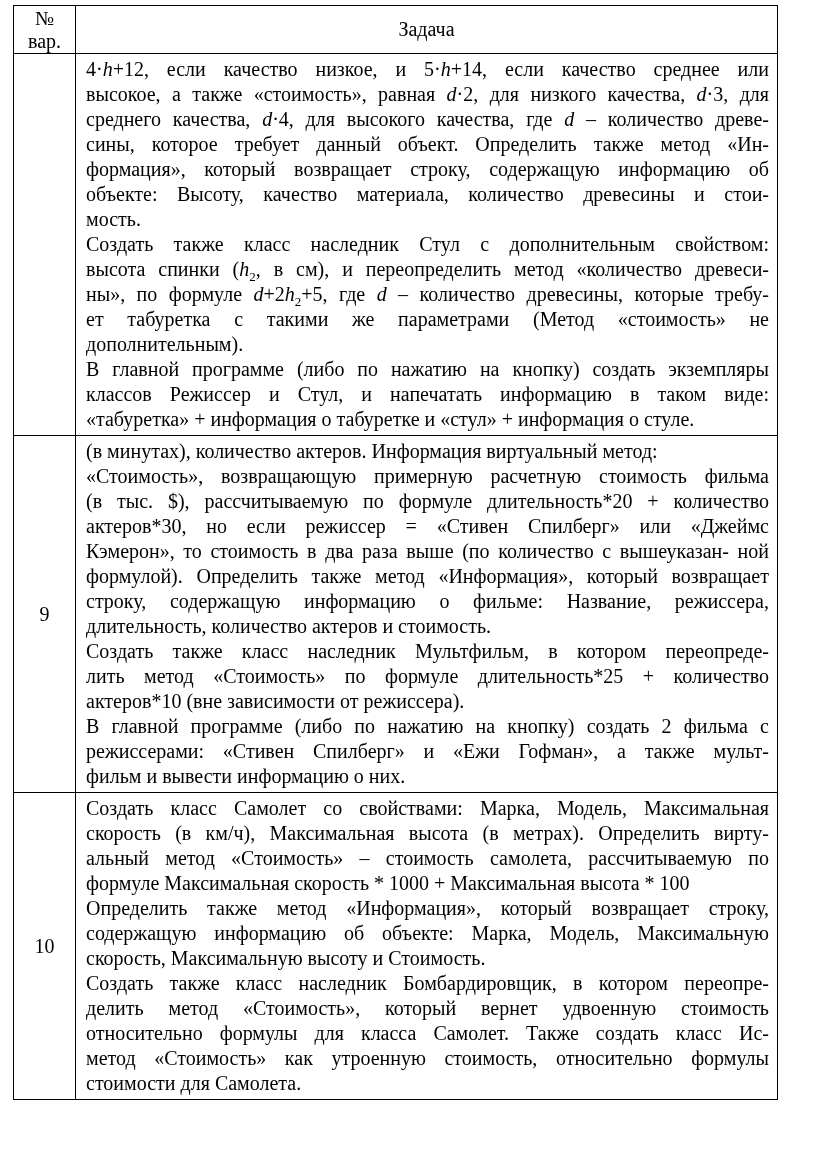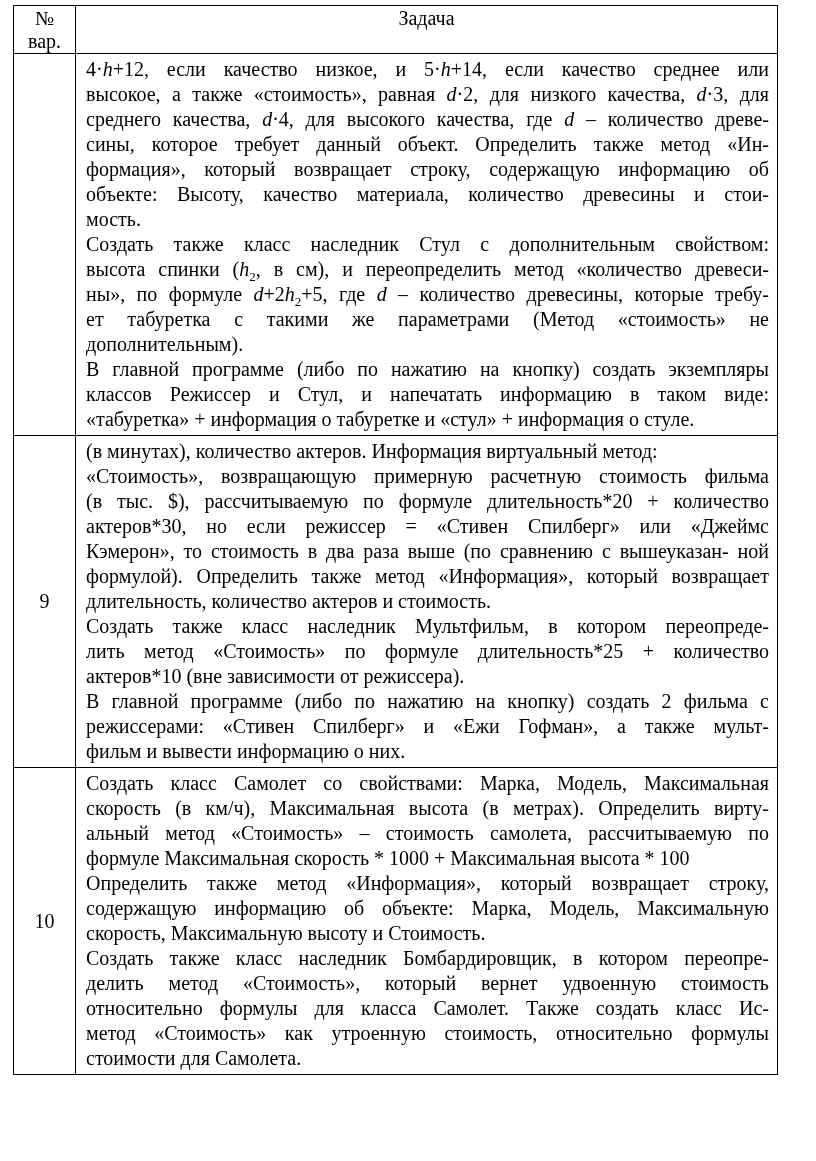--- a/index.html
+++ b/index.html
@@ -49,21 +49,21 @@
     padding: 3px 8px 3px 10px;
     font-size: 20px;
     line-height: 25px;
     overflow: hidden;
   }
   .header-row {
     height: 47px;
   }
   .header-row .task-col {
     display: flex;
-    align-items: flex-start;
+    align-items: center;
     justify-content: center;
     padding: 0;
   }
   .header-num {
     display: flex;
     flex-direction: column;
     align-items: center;
     justify-content: center;
   }
   .line {
@@ -118,22 +118,23 @@
       </div>
       <div class="trow body">
         <div class="num-col">
           <span>9</span>
         </div>
         <div class="task-col">
           <div class="line last">(в минутах), количество актеров. Информация виртуальный метод:</div>
           <div class="line">«Стоимость», возвращающую примерную расчетную стоимость фильма</div>
           <div class="line">(в тыс. $), рассчитываемую по формуле длительность*20 + количество</div>
           <div class="line">актеров*30, но если режиссер = «Стивен Спилберг» или «Джеймс</div>
-          <div class="line">Кэмерон», то стоимость в два раза выше (по сравнению с вышеуказан- ной</div>
+          <div class="line">Кэмерон», то стоимость в два раза выше (по количество с вышеуказан- ной</div>
           <div class="line">формулой). Определить также метод «Информация», который возвращает</div>
+          <div class="line">строку, содержащую информацию о фильме: Название, режиссера,</div>
           <div class="line last">длительность, количество актеров и стоимость.</div>
           <div class="line">Создать также класс наследник <b>Мультфильм</b>, в котором переопреде-</div>
           <div class="line">лить метод «Стоимость» по формуле длительность*25 + количество</div>
           <div class="line last">актеров*10 (вне зависимости от режиссера).</div>
           <div class="line">В главной программе (либо по нажатию на кнопку) создать 2 <b>фильма</b> с</div>
           <div class="line">режиссерами: «Стивен Спилберг» и «Ежи Гофман», а также <b>мульт-</b></div>
           <div class="line last"><b>фильм</b> и вывести информацию о них.</div>
         </div>
       </div>
       <div class="trow body">

